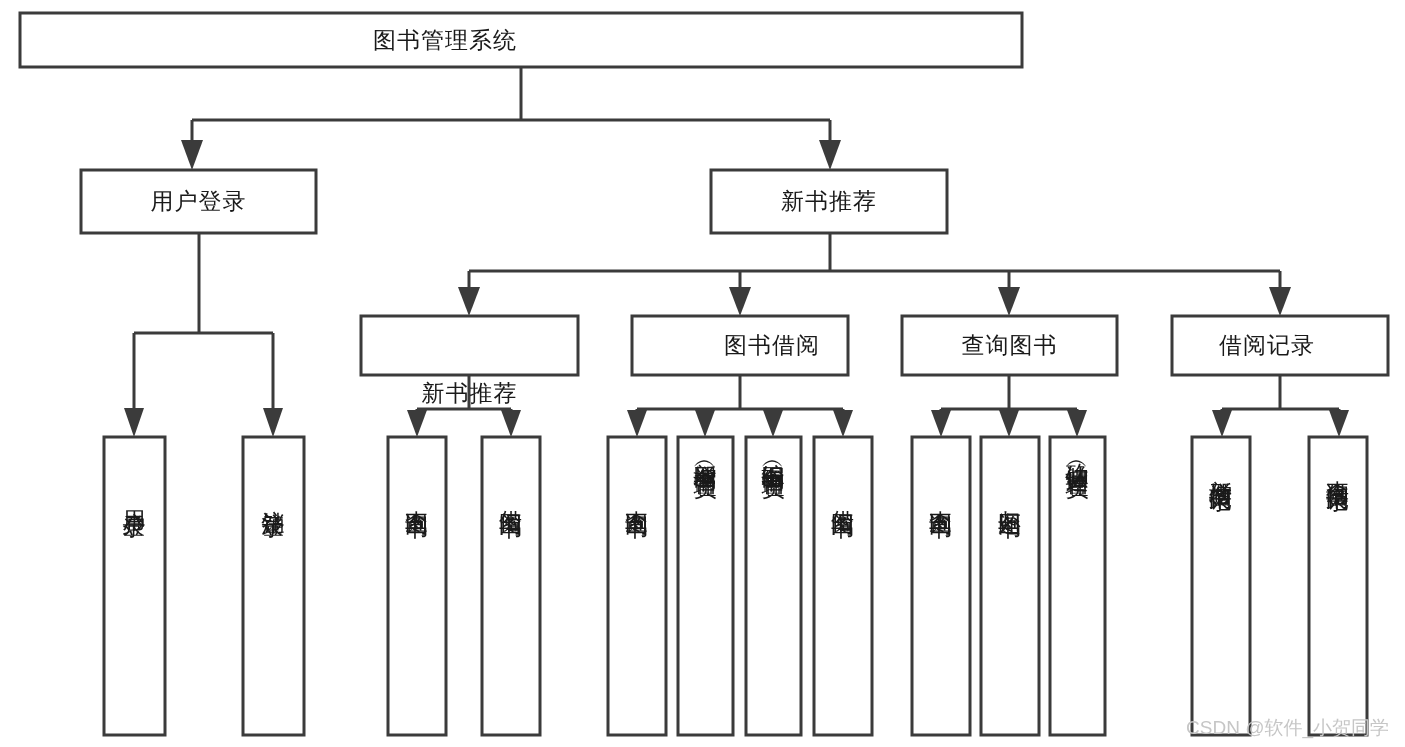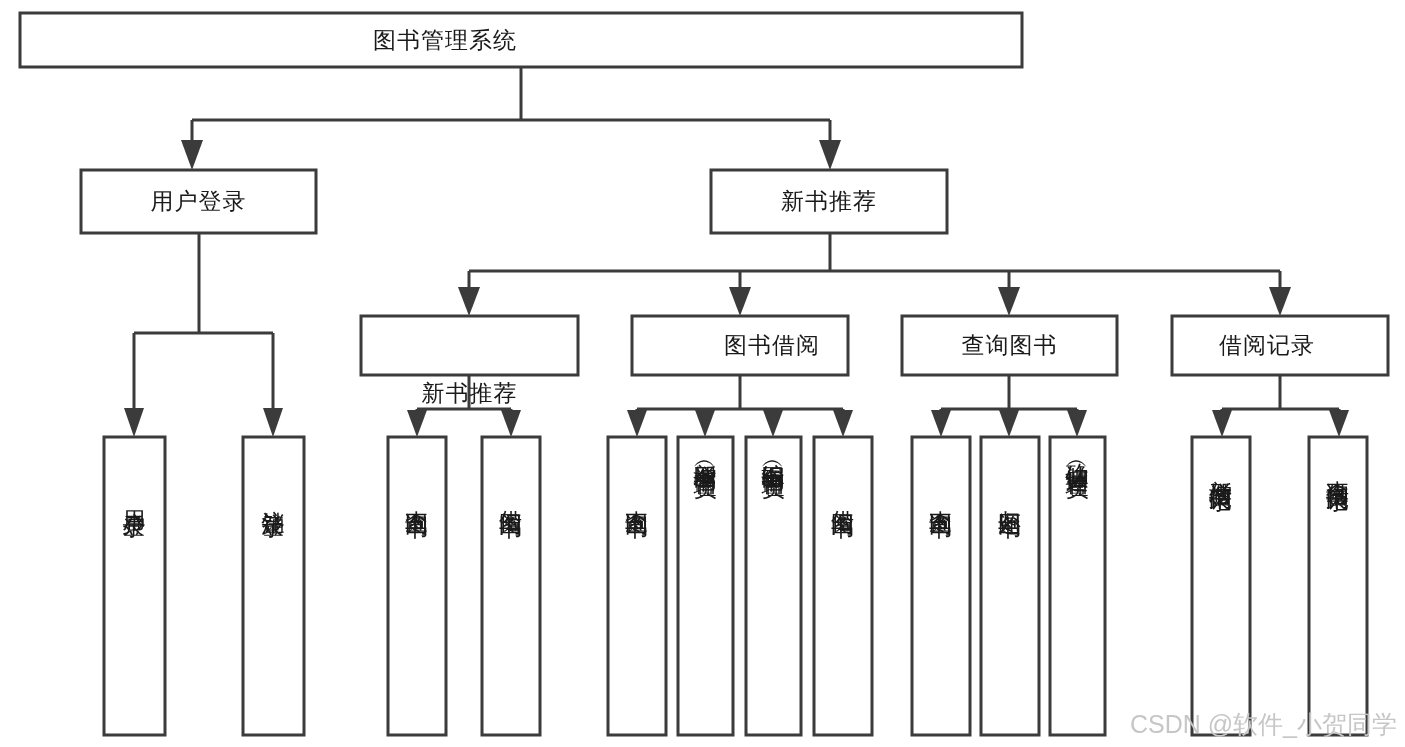--- a/index.html
+++ b/index.html
@@ -67,25 +67,25 @@
   }
   .hlabel-inner {
     font-family: "Liberation Sans", "DejaVu Sans", sans-serif;
     font-size: 23px;
     letter-spacing: 1px;
     color: #1a1a1a;
     white-space: nowrap;
   }
   .watermark {
     position: absolute;
-    right: 8px;
+    right: 16px;
     bottom: 6px;
     color: #c6c6c6;
     font-family: "Liberation Sans", "DejaVu Sans", sans-serif;
-    font-size: 25px;
+    font-size: 19px;
     white-space: nowrap;
     pointer-events: none;
   }
 </style>
 </head>
 <body>
 
 <div id="diagram-root">
 
   <svg id="flowchart" viewBox="0 0 1405 747" xmlns="http://www.w3.org/2000/svg">

